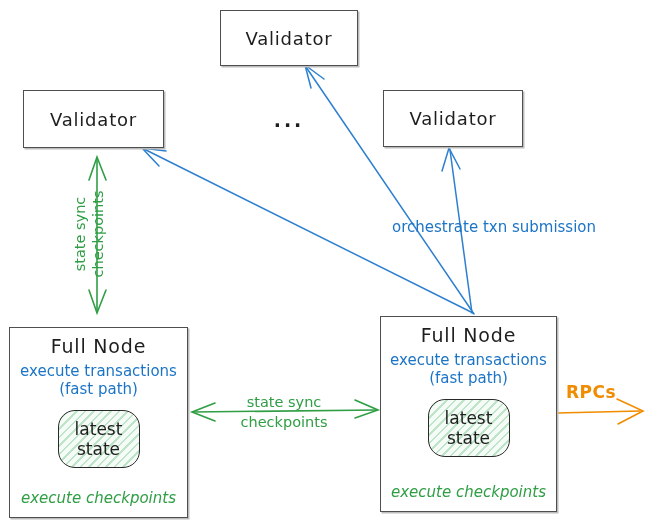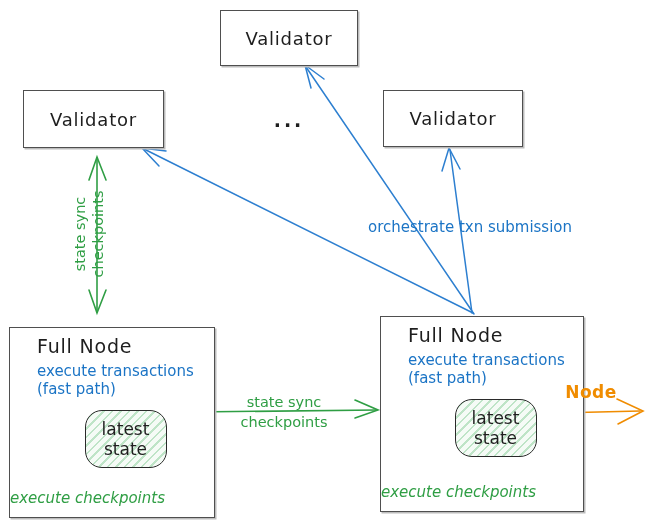--- a/index.html
+++ b/index.html
@@ -10,21 +10,21 @@
     --border:#4f4f4f;
   }
   html,body{margin:0;padding:0;background:#ffffff;}
   body{font-family:"DejaVu Sans",sans-serif;color:var(--ink);}
   .canvas{position:relative;width:651px;height:526px;background:#ffffff;overflow:hidden;}
   .arrow-layer{position:absolute;left:0;top:0;width:651px;height:526px;pointer-events:none;}
   .box{position:absolute;background:#fff;border:1.6px solid var(--border);
        box-shadow:1.5px 1.5px 0 #bcbcbc;display:flex;align-items:center;justify-content:center;}
   .validator{font-size:18px;letter-spacing:0.8px;}
   .fn{position:absolute;background:#fff;border:1.6px solid var(--border);
-      box-shadow:1.5px 1.5px 0 #bcbcbc;text-align:left;padding-left:27px;}
+      box-shadow:1.5px 1.5px 0 #bcbcbc;text-align:center;}
   .fn-title{margin-top:7px;font-size:19px;letter-spacing:0.8px;}
   .fn-exec{margin-top:5px;color:var(--blue);font-size:15px;line-height:18px;}
   .state-box{margin:12px auto 0;width:80px;height:56px;border:1.7px solid #2a2a2a;border-radius:17px;
       display:flex;flex-direction:column;align-items:center;justify-content:center;
       font-size:17px;line-height:20px;color:var(--ink);
       background-color:#f5fbf6;
       background-image:repeating-linear-gradient(135deg,rgba(64,175,90,0.30) 0 1.6px,rgba(0,0,0,0) 1.6px 6px);}
   .fn-footer{position:absolute;left:0;right:0;bottom:10px;color:var(--green);font-size:15px;font-style:italic;}
   .lbl{position:absolute;transform:translate(-50%,-50%);text-align:center;white-space:nowrap;}
   .lbl-vert{transform:translate(-50%,-50%) rotate(-90deg);color:var(--green);
@@ -110,17 +110,17 @@
   <div class="lbl lbl-vert" style="left:89px;top:234px">
     <div>state sync</div>
     <div>checkpoints</div>
   </div>
 
   <div class="lbl lbl-mid" style="left:284px;top:412px">
     <div>state sync</div>
     <div>checkpoints</div>
   </div>
 
-  <div class="lbl lbl-orch" style="left:470px;top:227px">orchestrate txn submission</div>
+  <div class="lbl lbl-orch" style="left:494px;top:227px">orchestrate txn submission</div>
 
-  <div class="lbl lbl-rpcs" style="left:591px;top:392px">Node</div>
+  <div class="lbl lbl-rpcs" style="left:591px;top:392px">RPCs</div>
 
 </div>
 
 </body></html>

